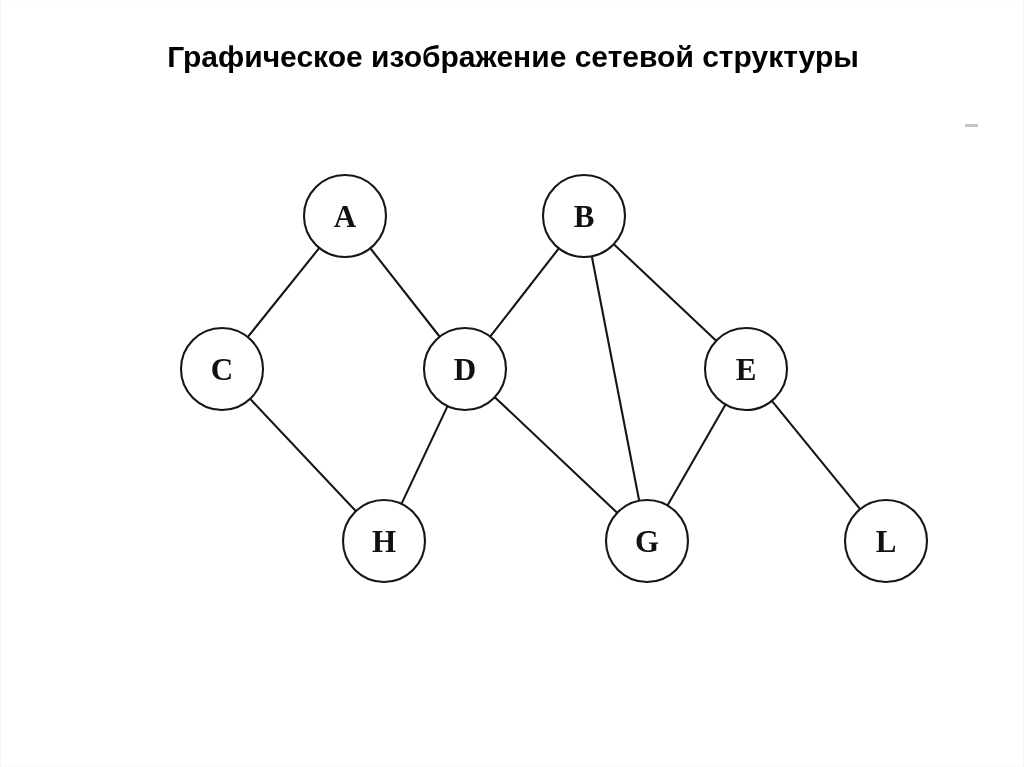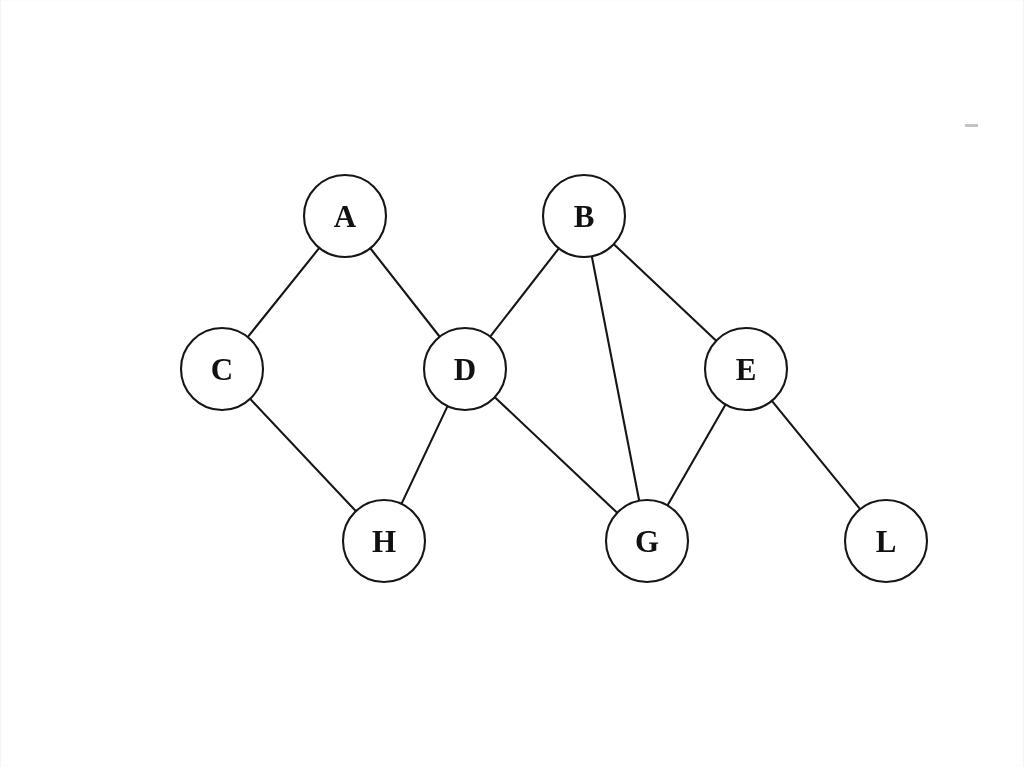--- a/index.html
+++ b/index.html
@@ -70,20 +70,21 @@
     stroke: #161616;
     stroke-width: 2.1;
     fill: #ffffff;
   }
 </style>
 </head>
 <body>
 
 <div id="slide">
 
+  <div id="slide-title">Графическое изображение сетевой структуры</div>
 
   <div id="stray-mark"></div>
 
   <svg id="graph-canvas" viewBox="0 0 1024 767">
     <g id="edge-layer">
         <line x1="318.31" y1="246.95" x2="246.69" y2="336.05" class="edge-line" stroke="#161616"></line>
         <line x1="369.30" y1="247.26" x2="438.70" y2="335.74" class="edge-line" stroke="#161616"></line>
         <line x1="249.11" y1="397.85" x2="354.89" y2="510.15" class="edge-line" stroke="#161616"></line>
         <line x1="446.53" y1="405.09" x2="400.47" y2="502.91" class="edge-line" stroke="#161616"></line>
         <line x1="489.17" y1="335.64" x2="557.83" y2="247.36" class="edge-line" stroke="#161616"></line>

